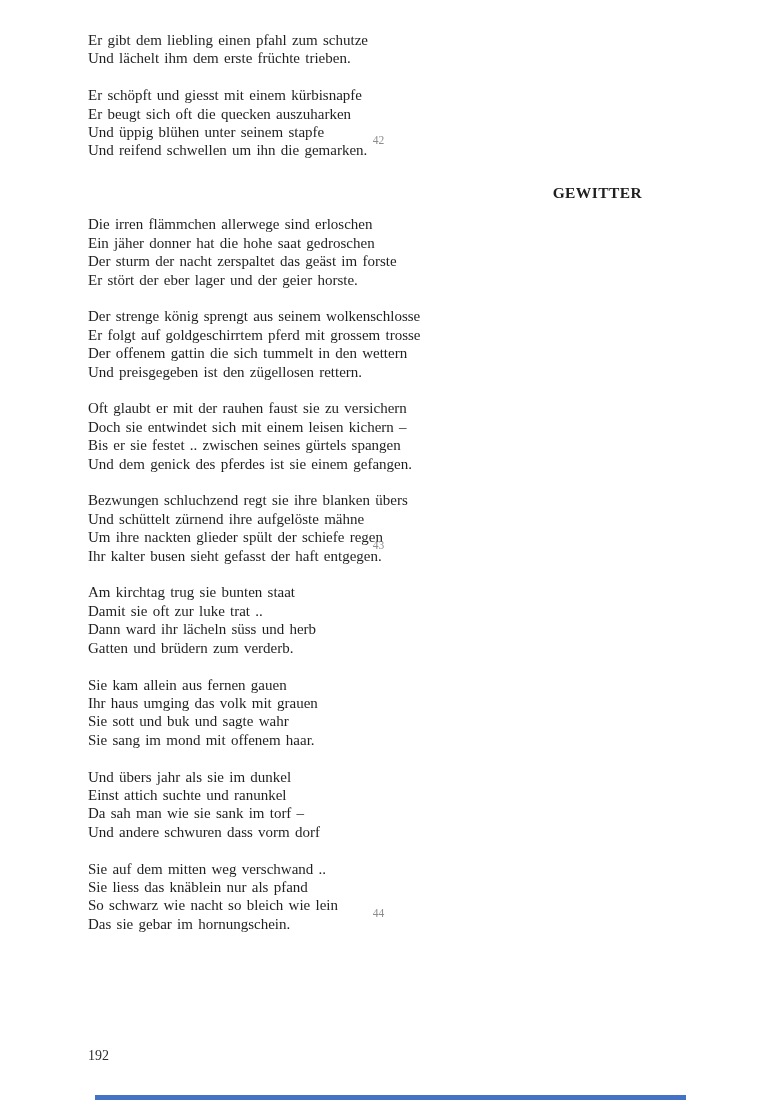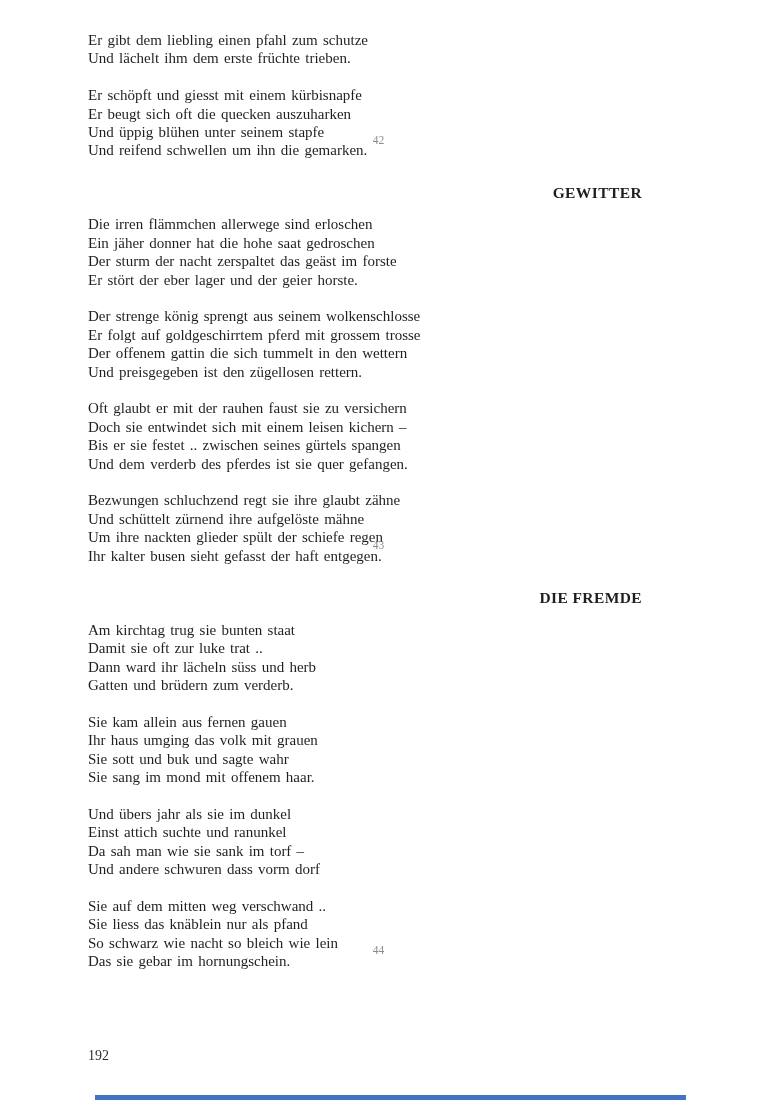--- a/index.html
+++ b/index.html
@@ -88,30 +88,29 @@
       <div class="stanza">
         <div>Der strenge könig sprengt aus seinem wolkenschlosse</div>
         <div>Er folgt auf goldgeschirrtem pferd mit grossem trosse</div>
         <div>Der offenem gattin die sich tummelt in den wettern</div>
         <div>Und preisgegeben ist den zügellosen rettern.</div>
       </div>
       <div class="stanza">
         <div>Oft glaubt er mit der rauhen faust sie zu versichern</div>
         <div>Doch sie entwindet sich mit einem leisen kichern –</div>
         <div>Bis er sie festet .. zwischen seines gürtels spangen</div>
-        <div>Und dem verderb des pferdes ist sie quer gefangen.</div>
+        <div>Und dem genick des pferdes ist sie einem gefangen.</div>
       </div>
       <div class="stanza">
-        <div>Bezwungen schluchzend regt sie ihre glaubt zähne</div>
+        <div>Bezwungen schluchzend regt sie ihre blanken übers</div>
         <div>Und schüttelt zürnend ihre aufgelöste mähne</div>
         <div>Um ihre nackten glieder spült der schiefe regen</div>
         <div>Ihr kalter busen sieht gefasst der haft entgegen.</div>
         <span class="folio" style="color: rgb(140, 140, 140);">43</span>
       </div>
-      <div class="poem-heading">DIE FREMDE</div>
       <div class="stanza">
         <div>Am kirchtag trug sie bunten staat</div>
         <div>Damit sie oft zur luke trat ..</div>
         <div>Dann ward ihr lächeln süss und herb</div>
         <div>Gatten und brüdern zum verderb.</div>
       </div>
       <div class="stanza">
         <div>Sie kam allein aus fernen gauen</div>
         <div>Ihr haus umging das volk mit grauen</div>
         <div>Sie sott und buk und sagte wahr</div>

